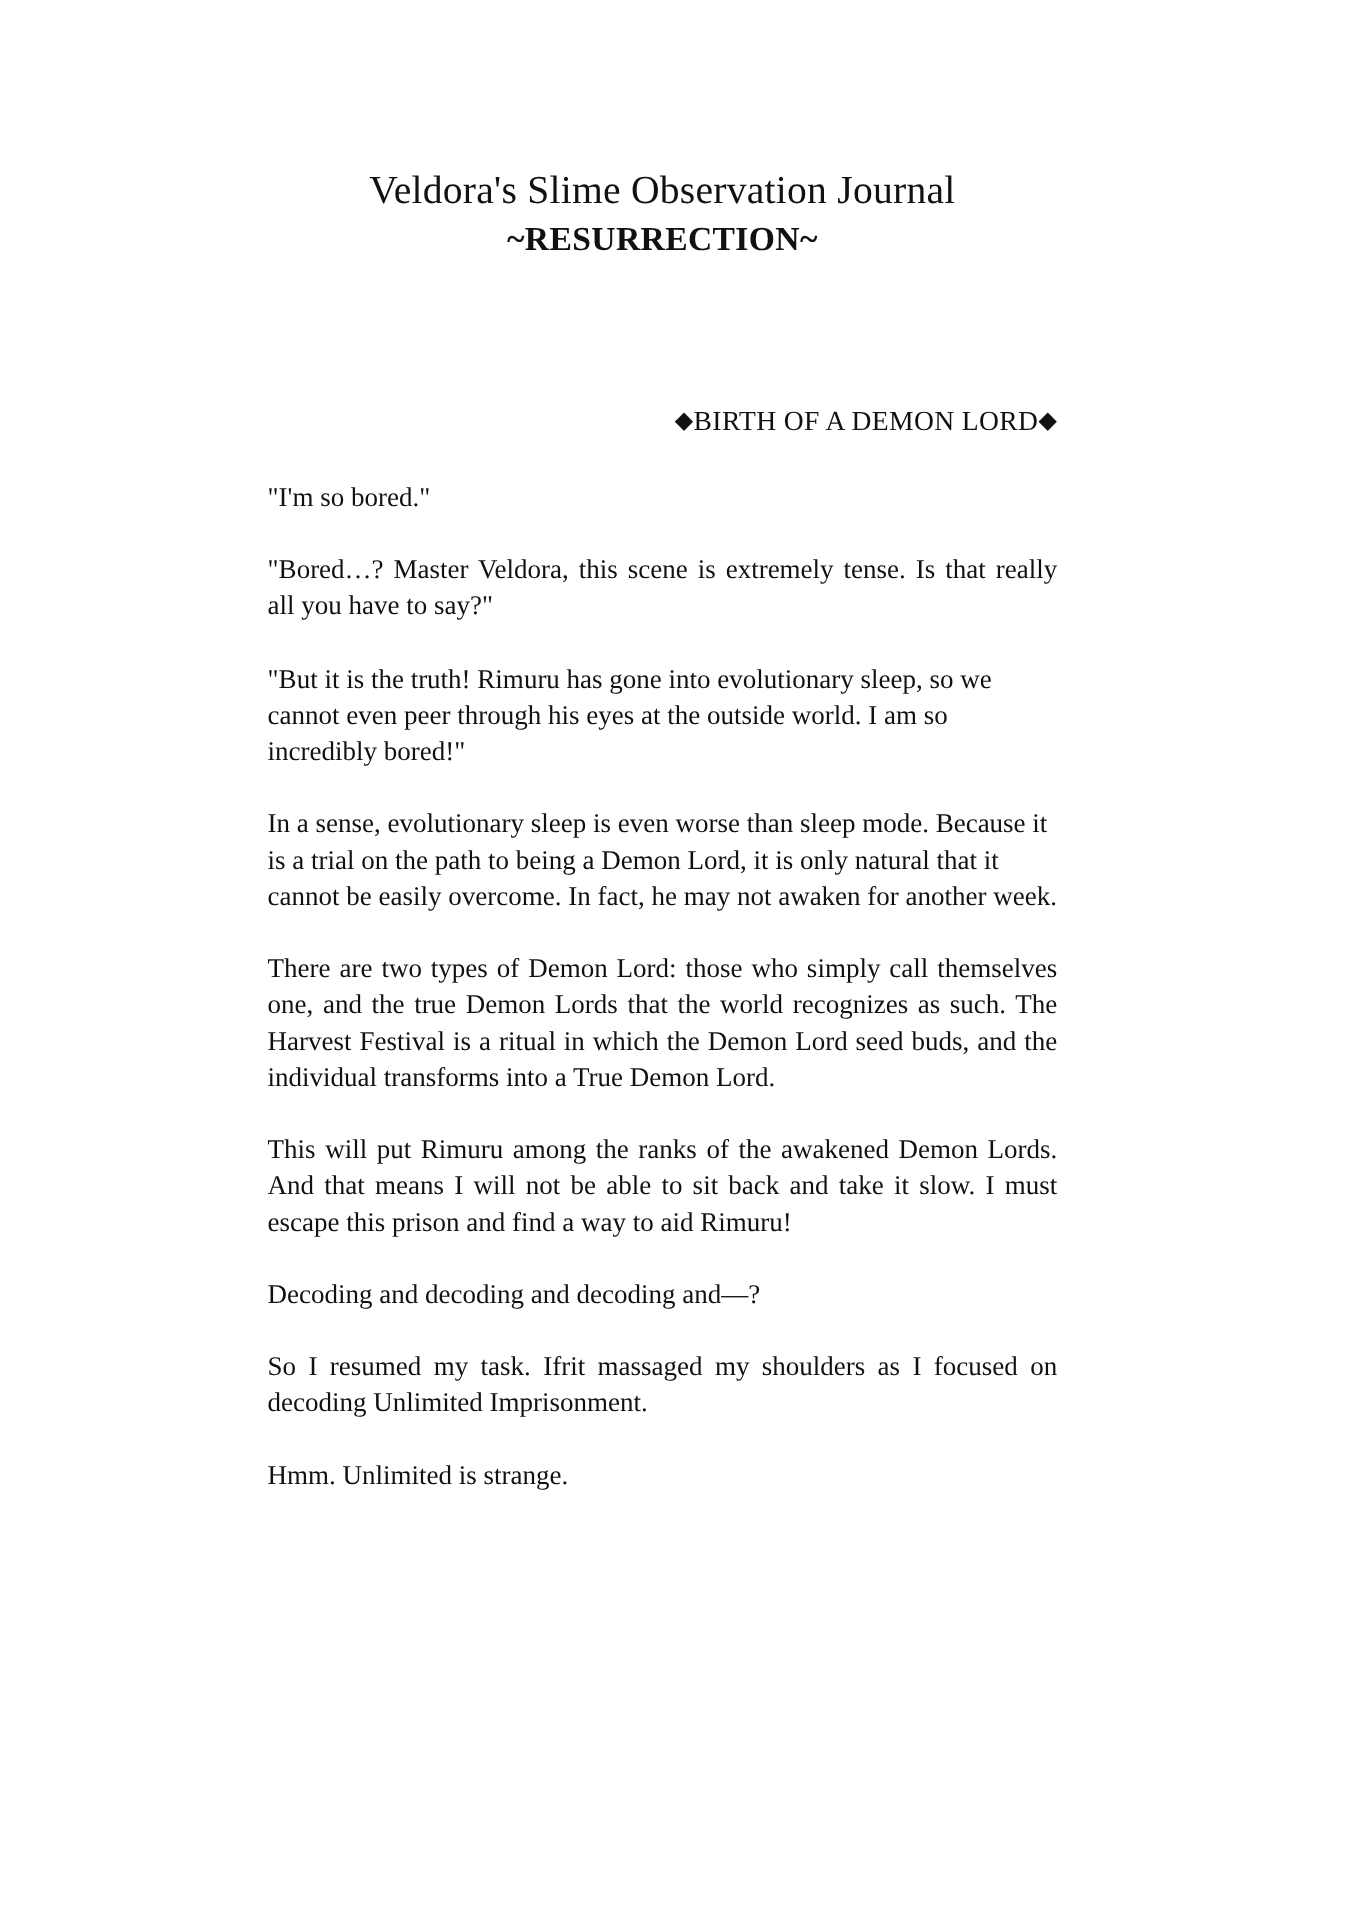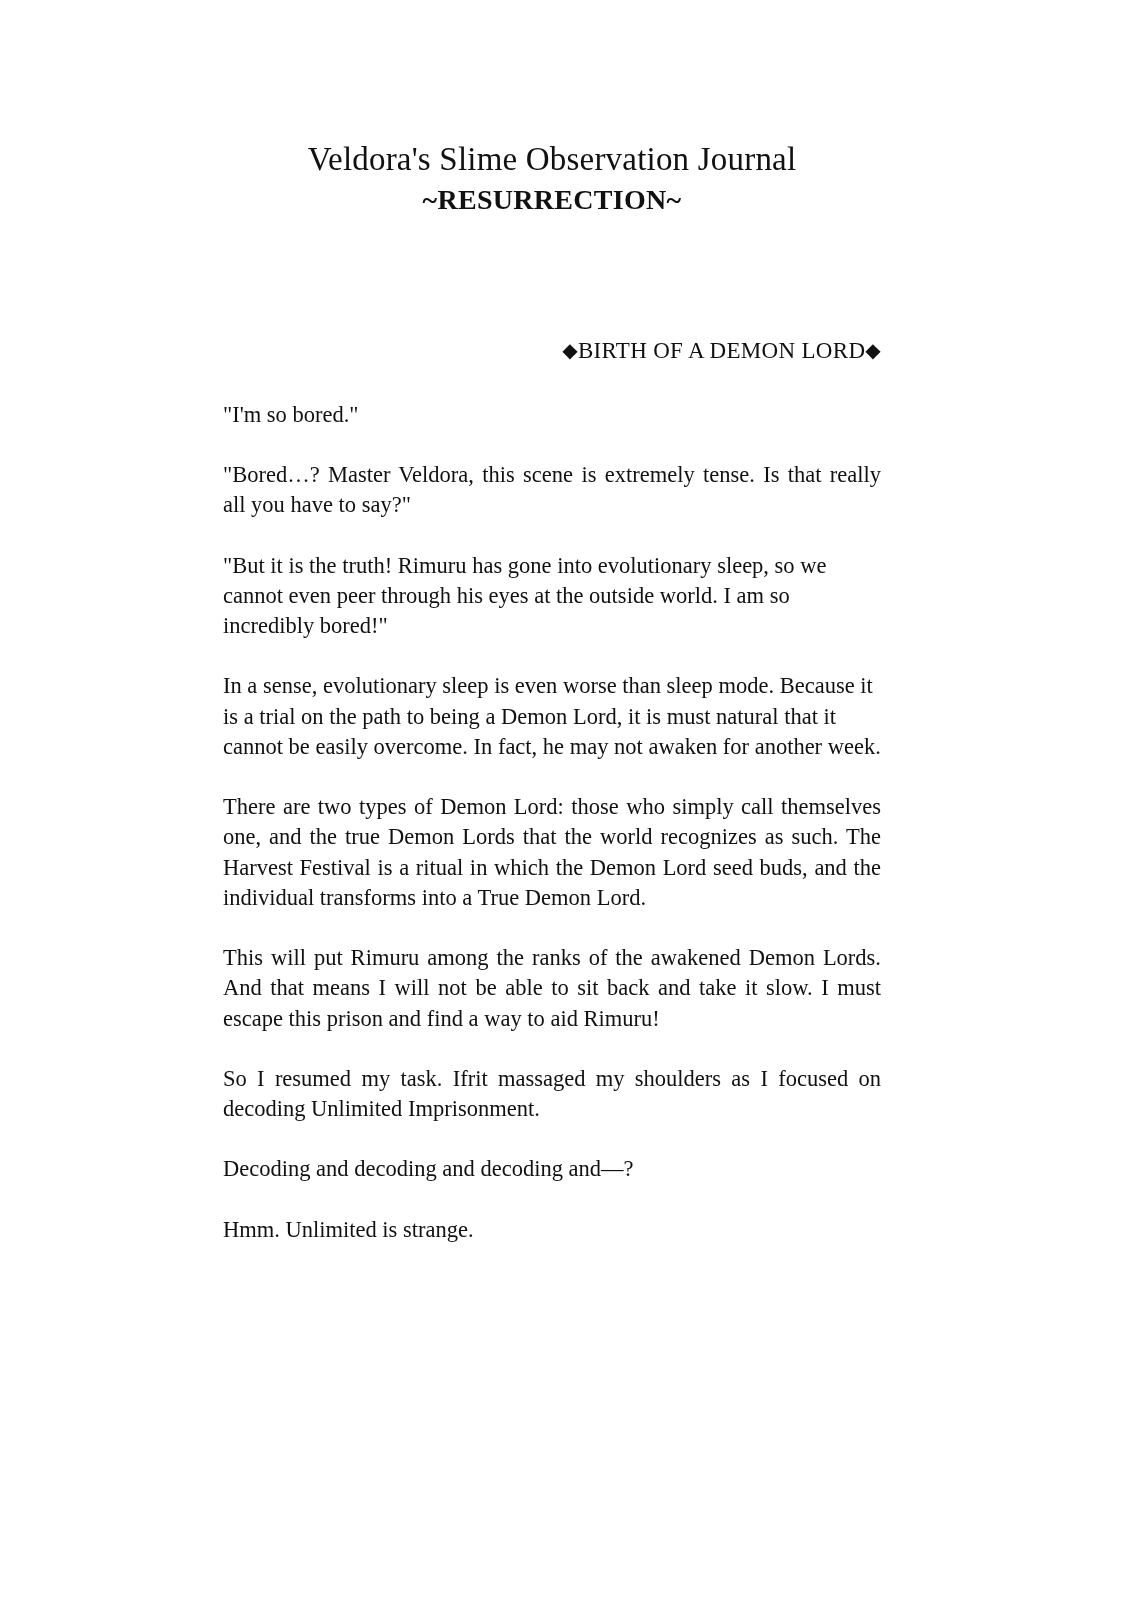--- a/index.html
+++ b/index.html
@@ -81,21 +81,21 @@
       <h2 class="title-sub">~RESURRECTION~</h2>
     </div>
 
     <div class="section-heading">
       <span class="diamond">◆</span><span>BIRTH OF A DEMON LORD</span><span class="diamond">◆</span>
     </div>
 
     <p class="para first nojustify">"I'm so bored."</p>
     <p class="para">"Bored…? Master Veldora, this scene is extremely tense. Is that really all you have to say?"</p>
     <p class="para nojustify">"But it is the truth! Rimuru has gone into evolutionary sleep, so we cannot even peer through his eyes at the outside world. I am so incredibly bored!"</p>
-    <p class="para nojustify">In a sense, evolutionary sleep is even worse than sleep mode. Because it is a trial on the path to being a Demon Lord, it is must natural that it cannot be easily overcome. In fact, he may not awaken for another week.</p>
+    <p class="para nojustify">In a sense, evolutionary sleep is even worse than sleep mode. Because it is a trial on the path to being a Demon Lord, it is only natural that it cannot be easily overcome. In fact, he may not awaken for another week.</p>
     <p class="para">There are two types of Demon Lord: those who simply call themselves one, and the true Demon Lords that the world recognizes as such. The Harvest Festival is a ritual in which the Demon Lord seed buds, and the individual transforms into a True Demon Lord.</p>
     <p class="para">This will put Rimuru among the ranks of the awakened Demon Lords. And that means I will not be able to sit back and take it slow. I must escape this prison and find a way to aid Rimuru!</p>
+    <p class="para nojustify">Decoding and decoding and decoding and—?</p>
     <p class="para">So I resumed my task. Ifrit massaged my shoulders as I focused on decoding Unlimited Imprisonment.</p>
-    <p class="para nojustify">Decoding and decoding and decoding and—?</p>
     <p class="para nojustify">Hmm. Unlimited is strange.</p>
 
   </div>
 </div>
 
 </body></html>

